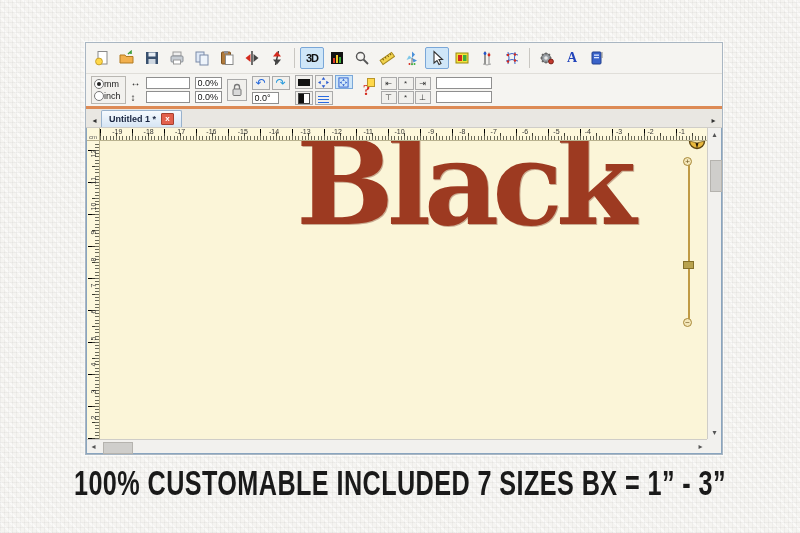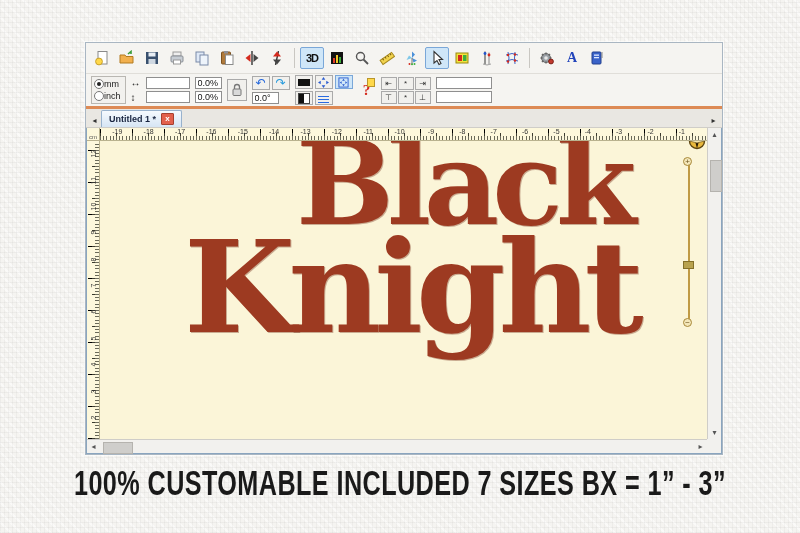--- a/index.html
+++ b/index.html
@@ -426,21 +426,20 @@
           <span class="rnumv" style="top: 141.088px;">7</span>
           <span class="rnumv" style="top: 167.46px;">6</span>
           <span class="rnumv" style="top: 193.832px;">5</span>
           <span class="rnumv" style="top: 220.204px;">4</span>
           <span class="rnumv" style="top: 246.575px;">3</span>
           <span class="rnumv" style="top: 272.947px;">2</span>
         </div>
 
       <div class="canvas" style="background: rgb(251, 245, 216);">
         <div class="design-line dl1" style="color: rgb(157, 58, 33);">Black</div>
-        <div class="design-line dl2" style="color: rgb(157, 58, 33);">Knight</div>
 
         <div class="compass">
           <svg width="22" height="22" viewBox="0 0 22 22">
             <circle cx="10" cy="12" r="7.5" fill="#e8b83c" stroke="#5c4410" stroke-width="1.4"></circle>
             <path d="M10 4.5 L12 12 L10 19.5 L8 12 Z" fill="#2a1c06"></path>
             <path d="M2.5 12 L10 10 L17.5 12 L10 14 Z" fill="#f6e6b0" stroke="#5c4410" stroke-width="0.6"></path>
             <text x="14" y="7" font-size="7" font-weight="bold" fill="#111">N</text>
           </svg>
         </div>
 

